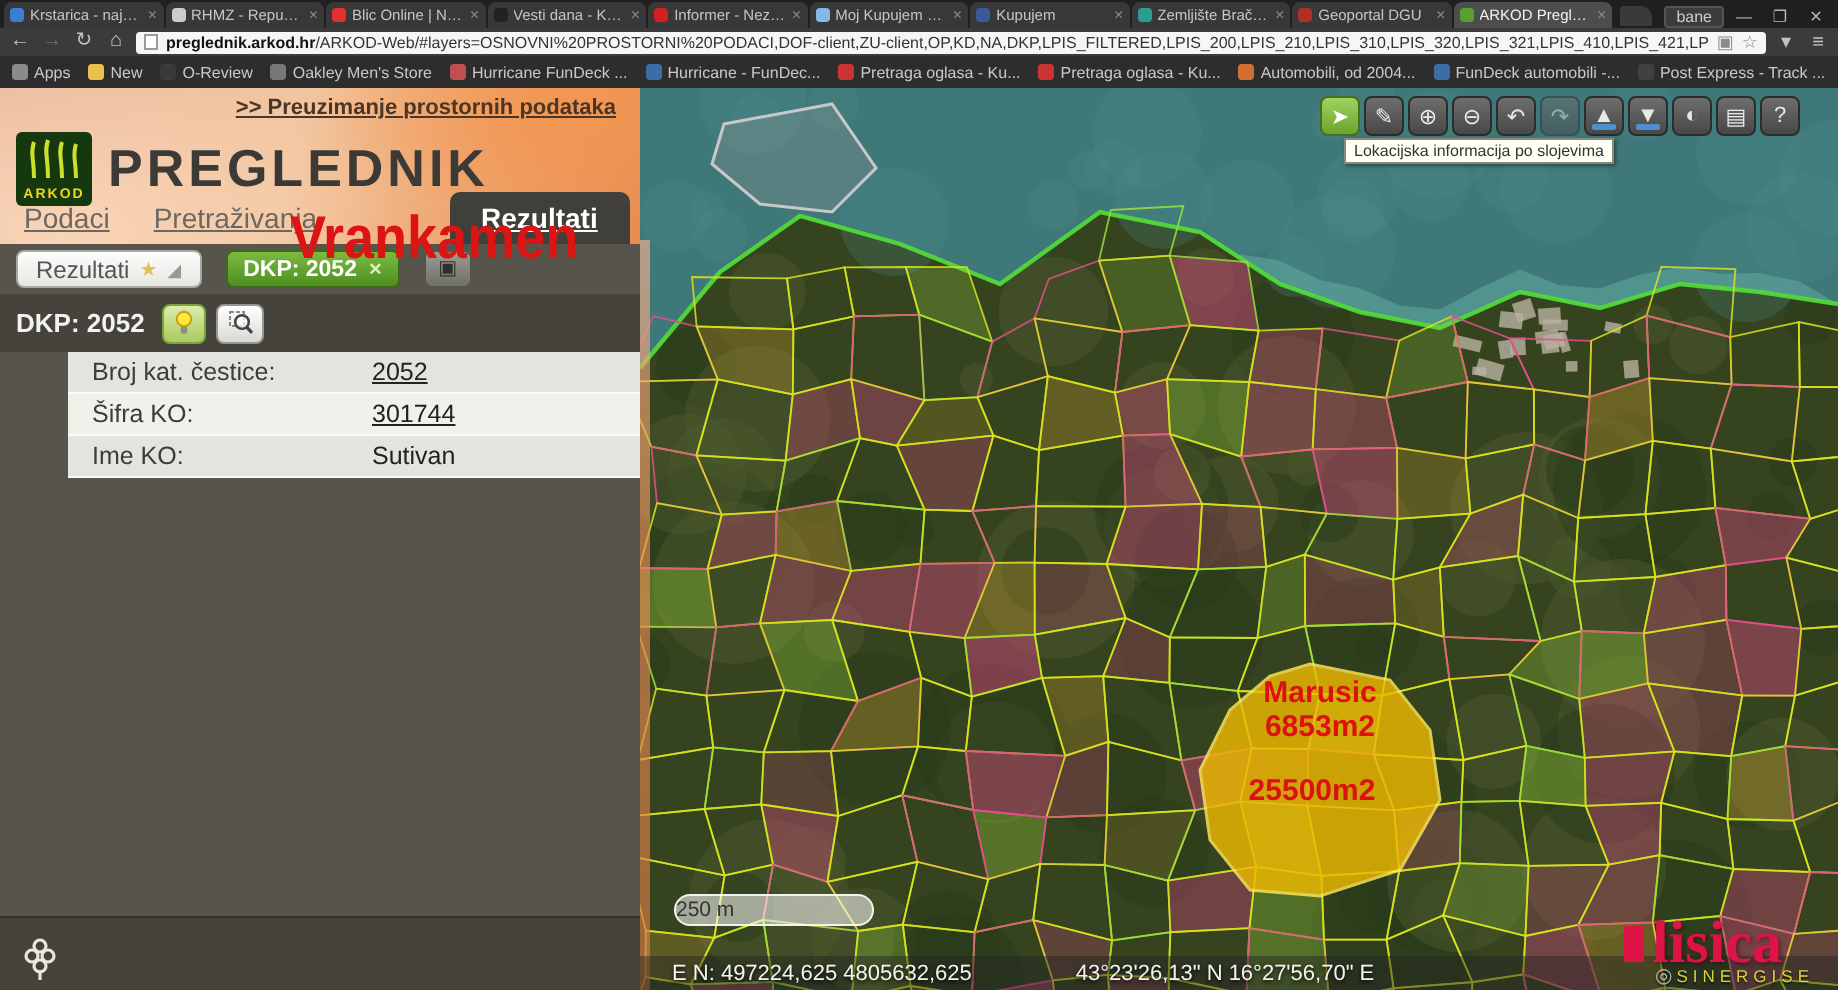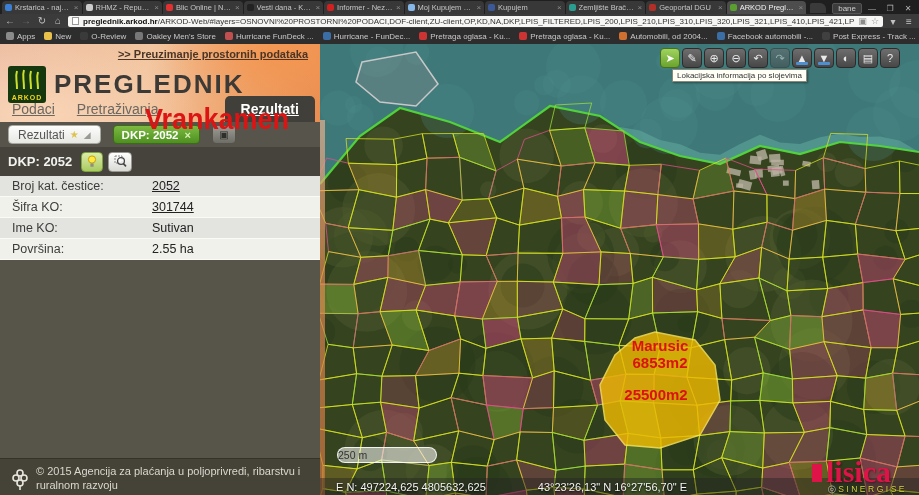--- a/index.html
+++ b/index.html
@@ -89,21 +89,21 @@
   .bulbbtn { width:22px; height:20px; background:linear-gradient(#dcecaa,#a9cb61);
              border:1px solid #7da33c; border-radius:4px; display:flex; align-items:center;
              justify-content:center; }
   .zoombtn { width:24px; height:20px; background:linear-gradient(#ffffff,#d9d9d5);
              border:1px solid #97978f; border-radius:4px; display:flex; align-items:center;
              justify-content:center; }
   .vrank { position:absolute; left:145px; top:104px; z-index:5; font-size:27px;
            font-weight:800; color:#dc1414; letter-spacing:0px; transform:scaleY(1.12);
            font-family:"Liberation Sans", sans-serif; white-space:nowrap; }
 
-  .ptable { position:absolute; left:0; top:132px; width:320px; }
+  .ptable { position:absolute; left:0; top:132px; width:320px;padding-left:34px; }
   .trow { display:flex; height:21px; align-items:center; padding-left:12px;
           border-bottom:1px solid #fbfbf6; font-size:12.5px; }
   .trow:nth-child(odd) { background:#e3e3df; }
   .trow:nth-child(even) { background:#f1f1ec; }
   .tlabel { width:108px; color:#3c3c3c; flex:0 0 auto; }
   .tvalue { color:#222;margin-left:32px; }
   .tvalue.link { text-decoration:underline; }
 
   .pfooter { position:absolute; left:0; top:414px; width:320px; height:37px; background:#454237;
              border-top:1px solid #34322a; padding:6px 14px 0 36px; font-size:11px;
@@ -259,21 +259,21 @@
       <div class="bm">
         <span class="bmfav" style="background: rgb(204, 51, 51);"></span>
         <span class="lbl">Pretraga oglasa - Ku...</span>
       </div>
       <div class="bm">
         <span class="bmfav" style="background: rgb(208, 112, 48);"></span>
         <span class="lbl">Automobili, od 2004...</span>
       </div>
       <div class="bm">
         <span class="bmfav" style="background: rgb(58, 110, 165);"></span>
-        <span class="lbl">Facebook automobili -...</span>
+        <span class="lbl">FunDeck automobili -...</span>
       </div>
       <div class="bm">
         <span class="bmfav" style="background: rgb(64, 64, 64);"></span>
         <span class="lbl">Post Express - Track ...</span>
       </div>
       <div class="bm">
         <span class="bmfav" style="background: rgb(66, 133, 244);"></span>
       </div>
     </div>
 
@@ -335,37 +335,32 @@
           <span class="tvalue link">2052</span>
         </div>
         <div class="trow">
           <span class="tlabel">Šifra KO:</span>
           <span class="tvalue link">301744</span>
         </div>
         <div class="trow">
           <span class="tlabel">Ime KO:</span>
           <span class="tvalue">Sutivan</span>
         </div>
-        <div class="trow">
-          <span class="tlabel">Površina:</span>
-          <span class="tvalue">2.55 ha</span>
-        </div>
       </div>
 
     <div class="pfooter">
       <svg class="flower" width="20" height="24">
         <g fill="none" stroke="#e8e7de" stroke-width="1.6">
           <circle cx="10" cy="6" r="3"></circle>
             <circle cx="6" cy="11" r="3"></circle>
           <circle cx="14" cy="11" r="3"></circle>
             <circle cx="10" cy="16" r="3"></circle>
           <line x1="10" y1="18" x2="10" y2="23"></line>
         </g>
       </svg>
-      <span>© 2015 Agencija za plaćanja u poljoprivredi, ribarstvu i ruralnom razvoju</span>
     </div>
   </div>
 
   <div class="vrank">Vrankamen</div>
 
   <div class="map">
     <svg class="base" id="mapsvg" width="599" height="451" viewBox="0 0 599 451">
       <g id="mapgen">
           <rect x="0" y="0" width="599" height="451" fill="#35431f"></rect>
           <circle cx="0.09424998569034505" cy="288.09085629791525" r="15.116115417851189" fill="#283a1a" opacity="0.45"></circle>

